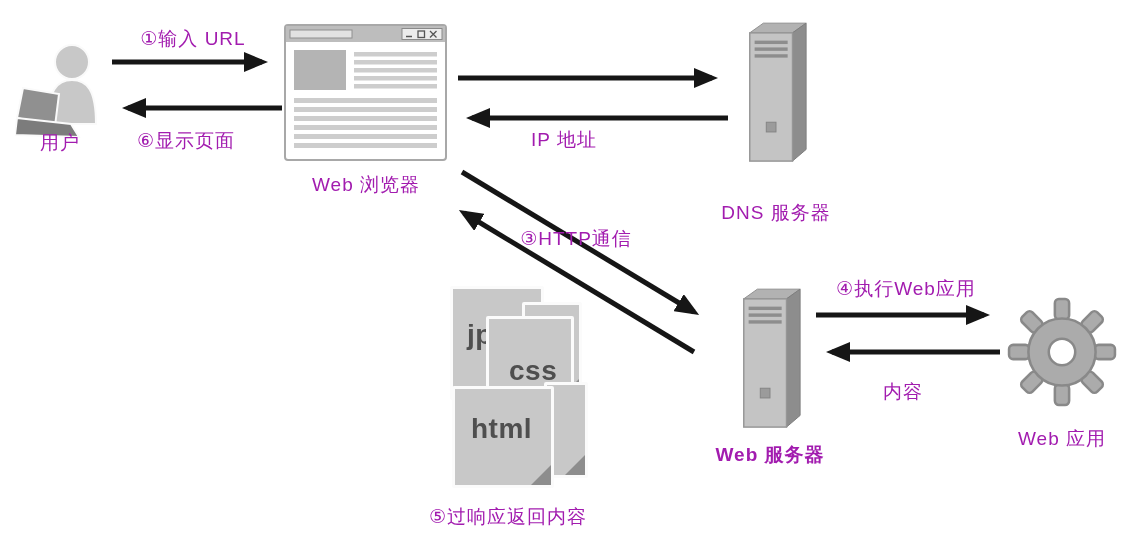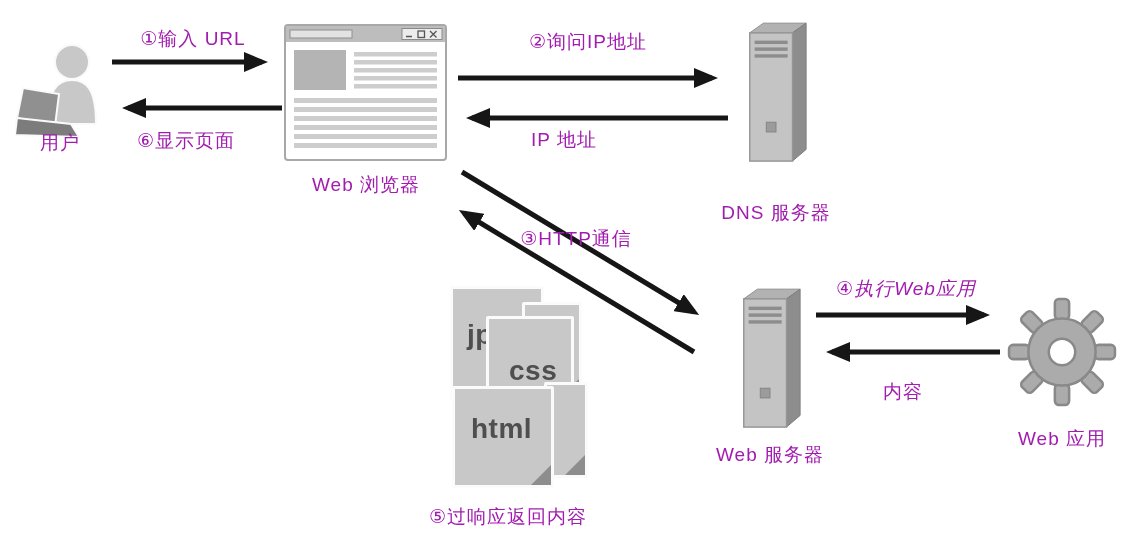--- a/index.html
+++ b/index.html
@@ -129,25 +129,24 @@
     <div class="fold"></div>
   </div>
   <div class="page" style="left:452px; top:386px; width:102px; height:102px; z-index:5;">
     <div class="fold"></div>
     <div class="file-label" style="left:16px; top:24px;">html</div>
   </div>
 
   <div class="label" style="left:60px;  top:130px;">用户</div>
   <div class="label" style="left:366px; top:172px;">Web 浏览器</div>
   <div class="label" style="left:776px; top:176px;margin-top:24px;">DNS 服务器</div>
-  <div class="label" style="left:770px; top:442px;">Web 服务器</div>
+  <div class="label" style="left:770px; top:442px;font-weight:bold;">Web 服务器</div>
   <div class="label" style="left:1062px;top:426px;">Web 应用</div>
 
   <div class="label" style="left:193px; top:26px;">①输入 URL</div>
   <div class="label" style="left:186px; top:128px;">⑥显示页面</div>
-  <div class="label" style="left:588px; top:29px;">②询问IP地址</div>
   <div class="label" style="left:564px; top:127px;text-align:center;">IP 地址</div>
   <div class="label" style="left:576px; top:226px;">③HTTP通信</div>
-  <div class="label" style="left:906px; top:276px;font-style:italic;">④执行Web应用</div>
+  <div class="label" style="left:906px; top:276px;">④执行Web应用</div>
   <div class="label" style="left:903px; top:379px;">内容</div>
   <div class="label" style="left:508px; top:504px;">⑤过响应返回内容</div>
 
 </div>
 
 </body></html>

